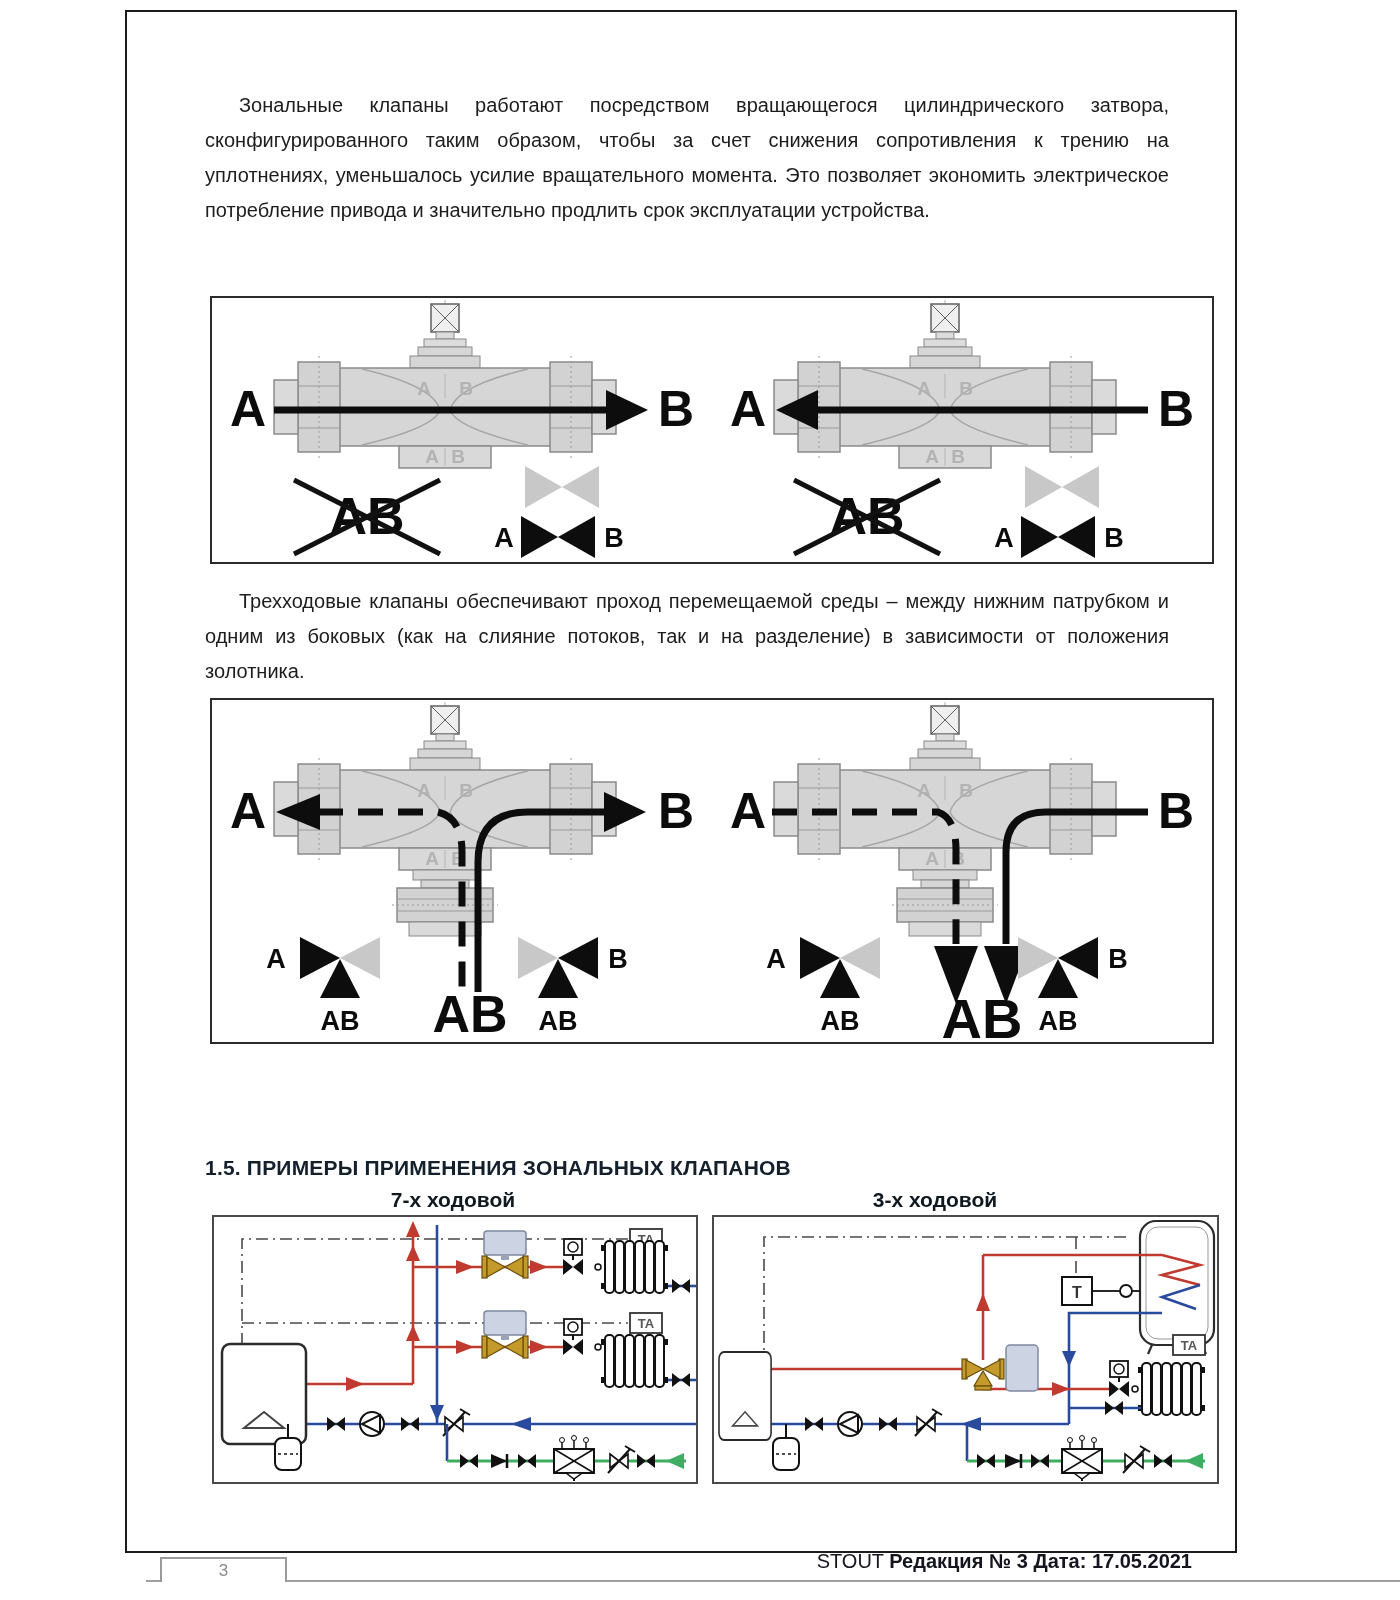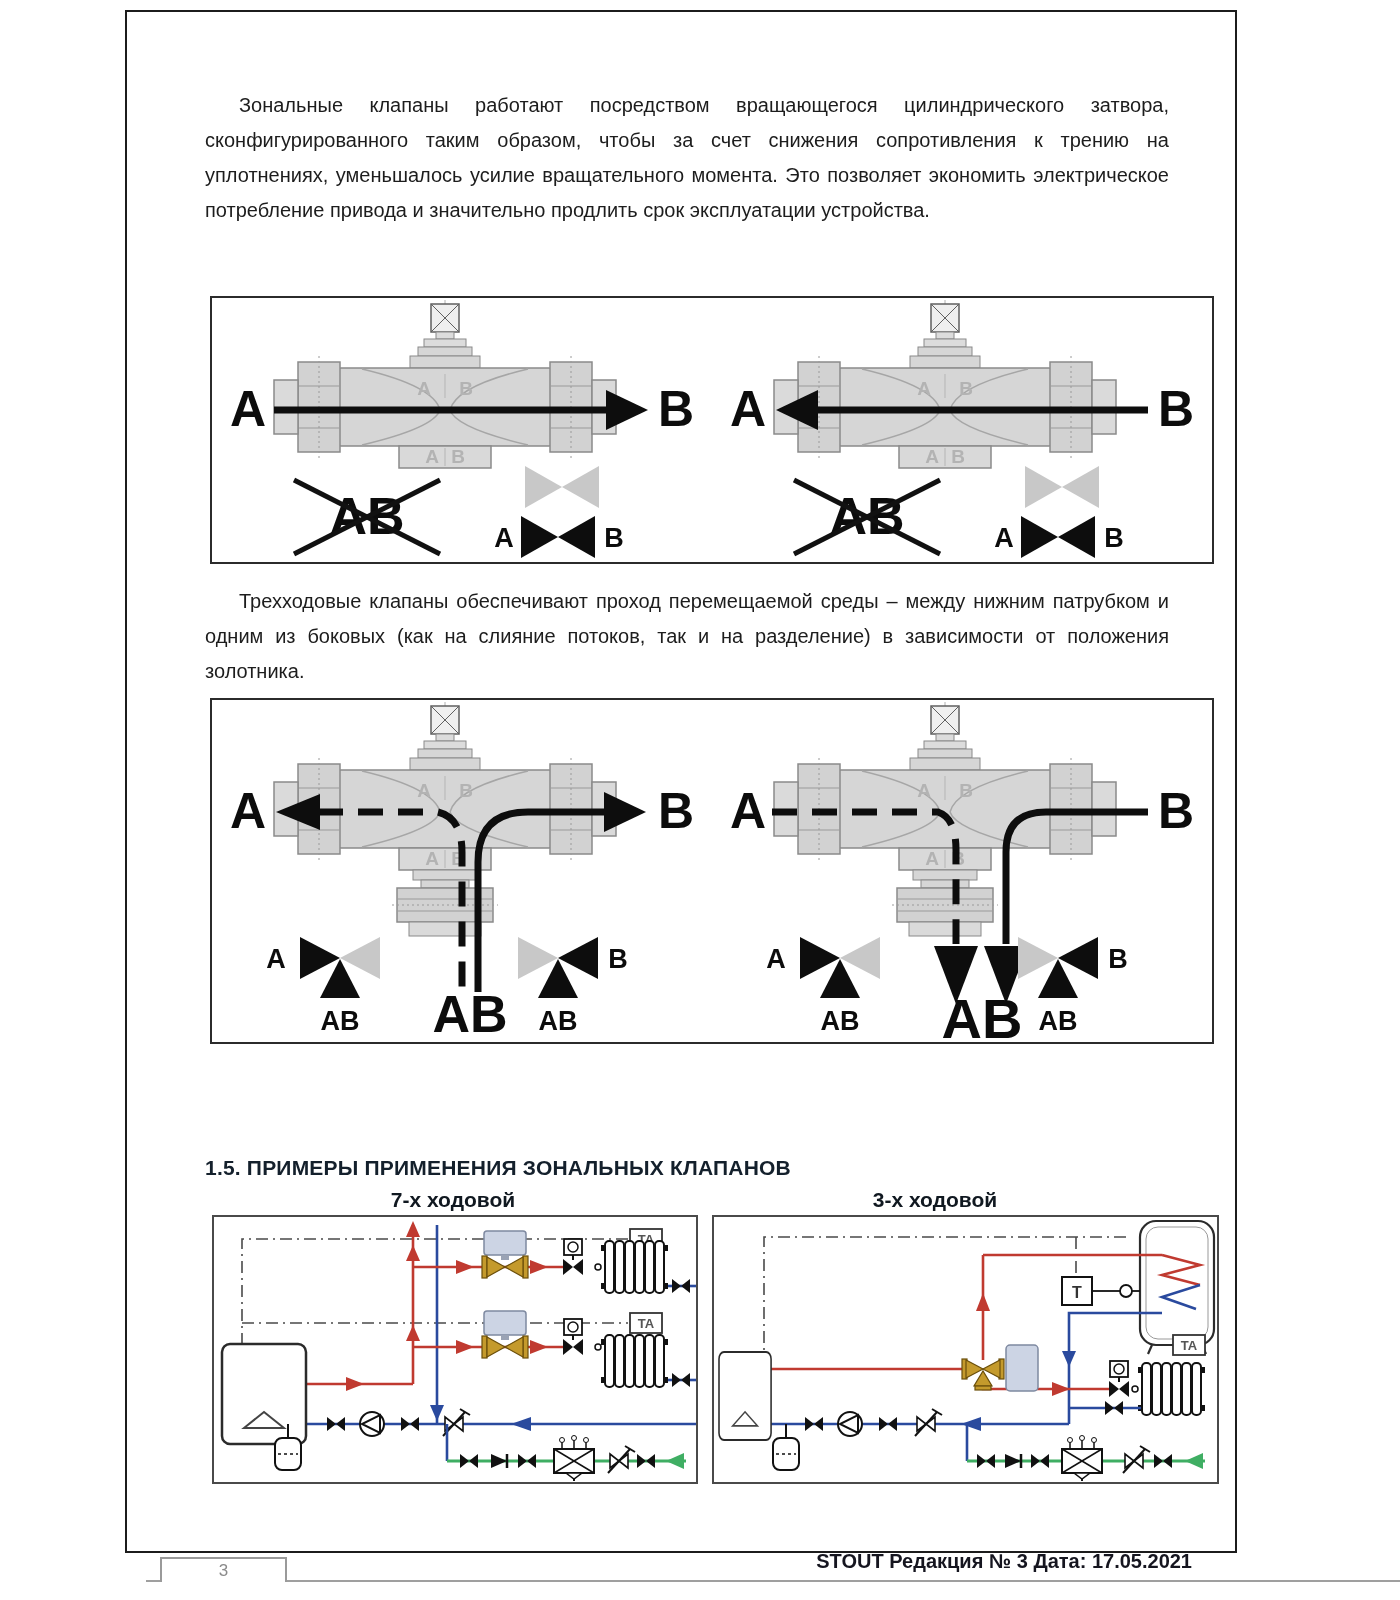--- a/index.html
+++ b/index.html
@@ -8,21 +8,21 @@
   .abs { position:absolute; }
   .page { left:125px; top:10px; width:1112px; height:1543px; border:2px solid #1c1c1c; background:#fff; }
   .para { left:78px; width:964px; font-size:20px; line-height:35px; text-align:justify; text-indent:34px; color:#1d1d1d; }
   .framebox { left:83px; width:1004px; border:2px solid #2b2b2b; background:#fff; display:flex; }
   .cell { display:block; }
   .heading { left:78px; font-size:21px; font-weight:bold; color:#14202c; letter-spacing:0.2px; }
   .extitle { font-size:21px; font-weight:bold; text-align:center; color:#101820; }
   .schembox { border:2px solid #4a4a4a; background:#fff; }
   .gost { left:80px; font-family:"Liberation Serif",serif; font-weight:bold; font-size:17px; color:#15151f; }
   .footright { left:690px; width:502px; text-align:right; font-size:20px; color:#15151f; }
-  .footright .brand { font-style:normal; font-weight:bold;margin-top:33px; }
+  .footright .brand { font-style:normal; font-weight:normal;margin-top:33px; }
   .footright .rev { font-weight:bold; }
   .pagetab { left:160px; top:1557px; width:127px; height:25px; border:2px solid #9a9a9a; border-bottom:none; text-align:center; font-size:17px; color:#8a8a8a; line-height:24px; }
   .baseline { background:#9f9f9f; height:2px; top:1580px; }
   svg text { font-family:"Liberation Sans",sans-serif; }
   .big  { font-size:50px; font-weight:bold; fill:#0c0c0c; }
   .mid  { font-size:27px; font-weight:bold; fill:#0c0c0c; }
   .abx  { font-size:52px; font-weight:bold; fill:#0c0c0c; }
   .plbl { font-size:19px; font-weight:bold; fill:#b3b3b3; }
   .flow { stroke:#0d0d0d; stroke-width:7; fill:none; }
   .flowd{ stroke:#0d0d0d; stroke-width:7; fill:none; stroke-dasharray:25 15; }

